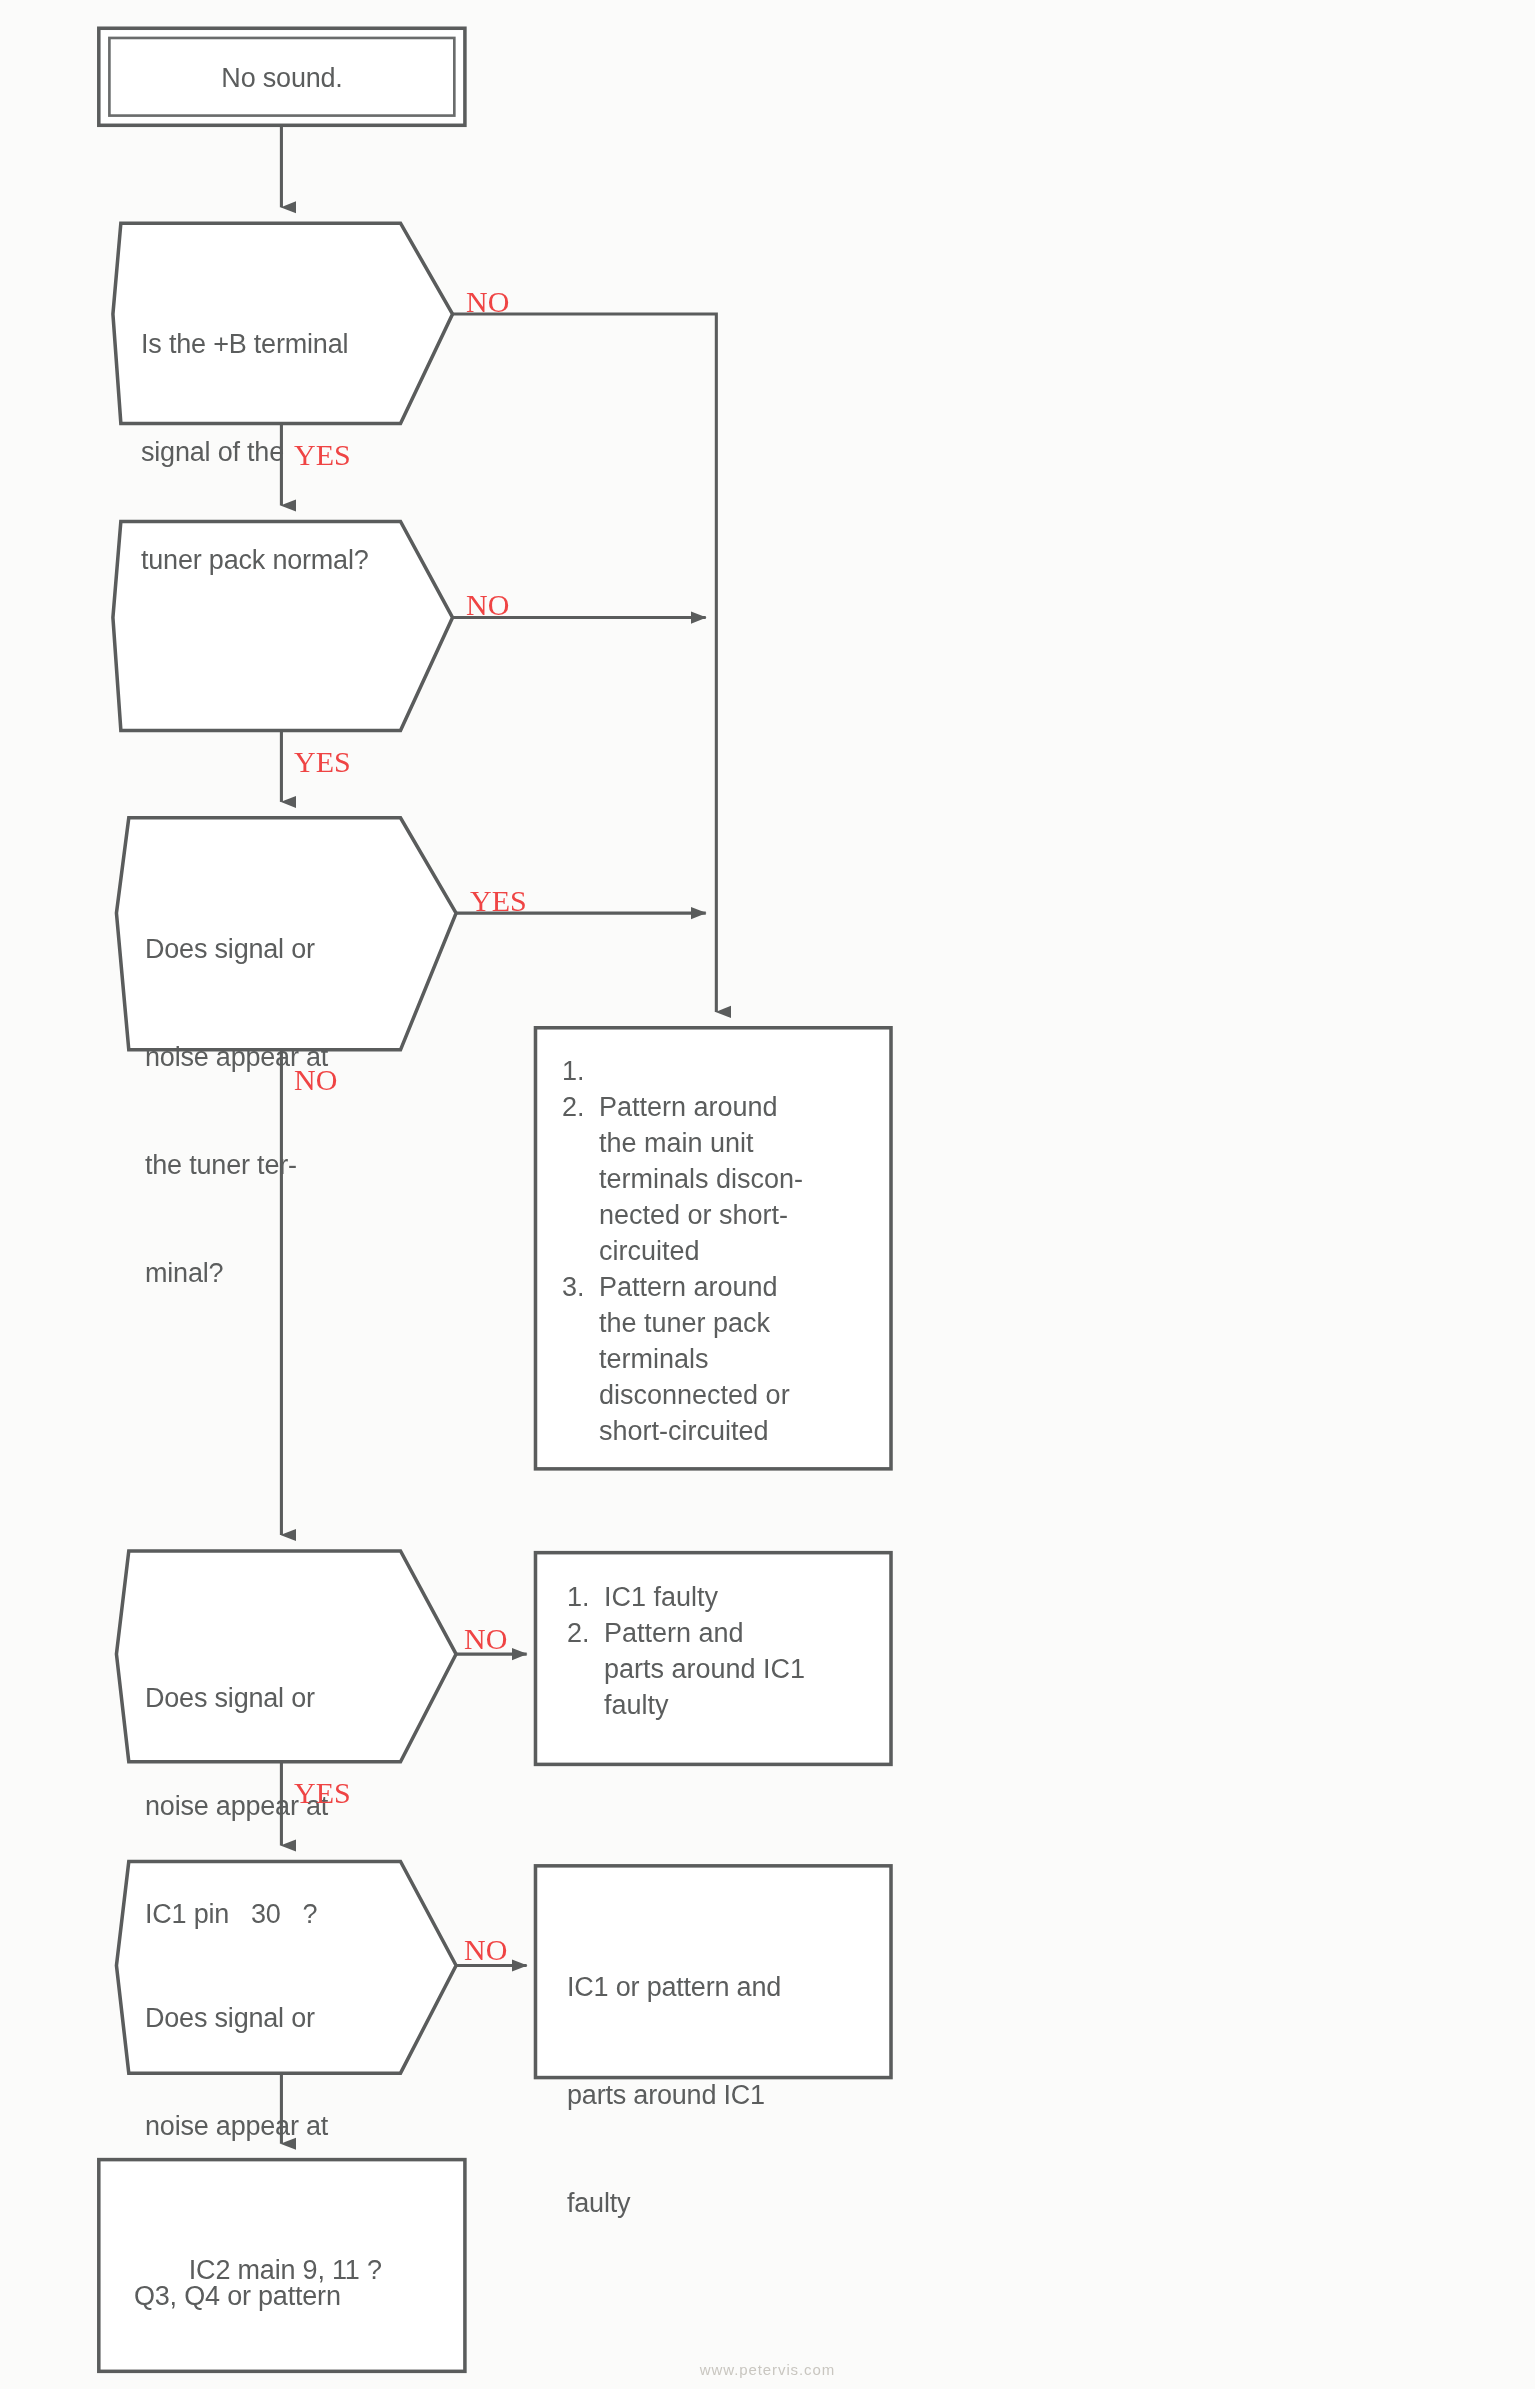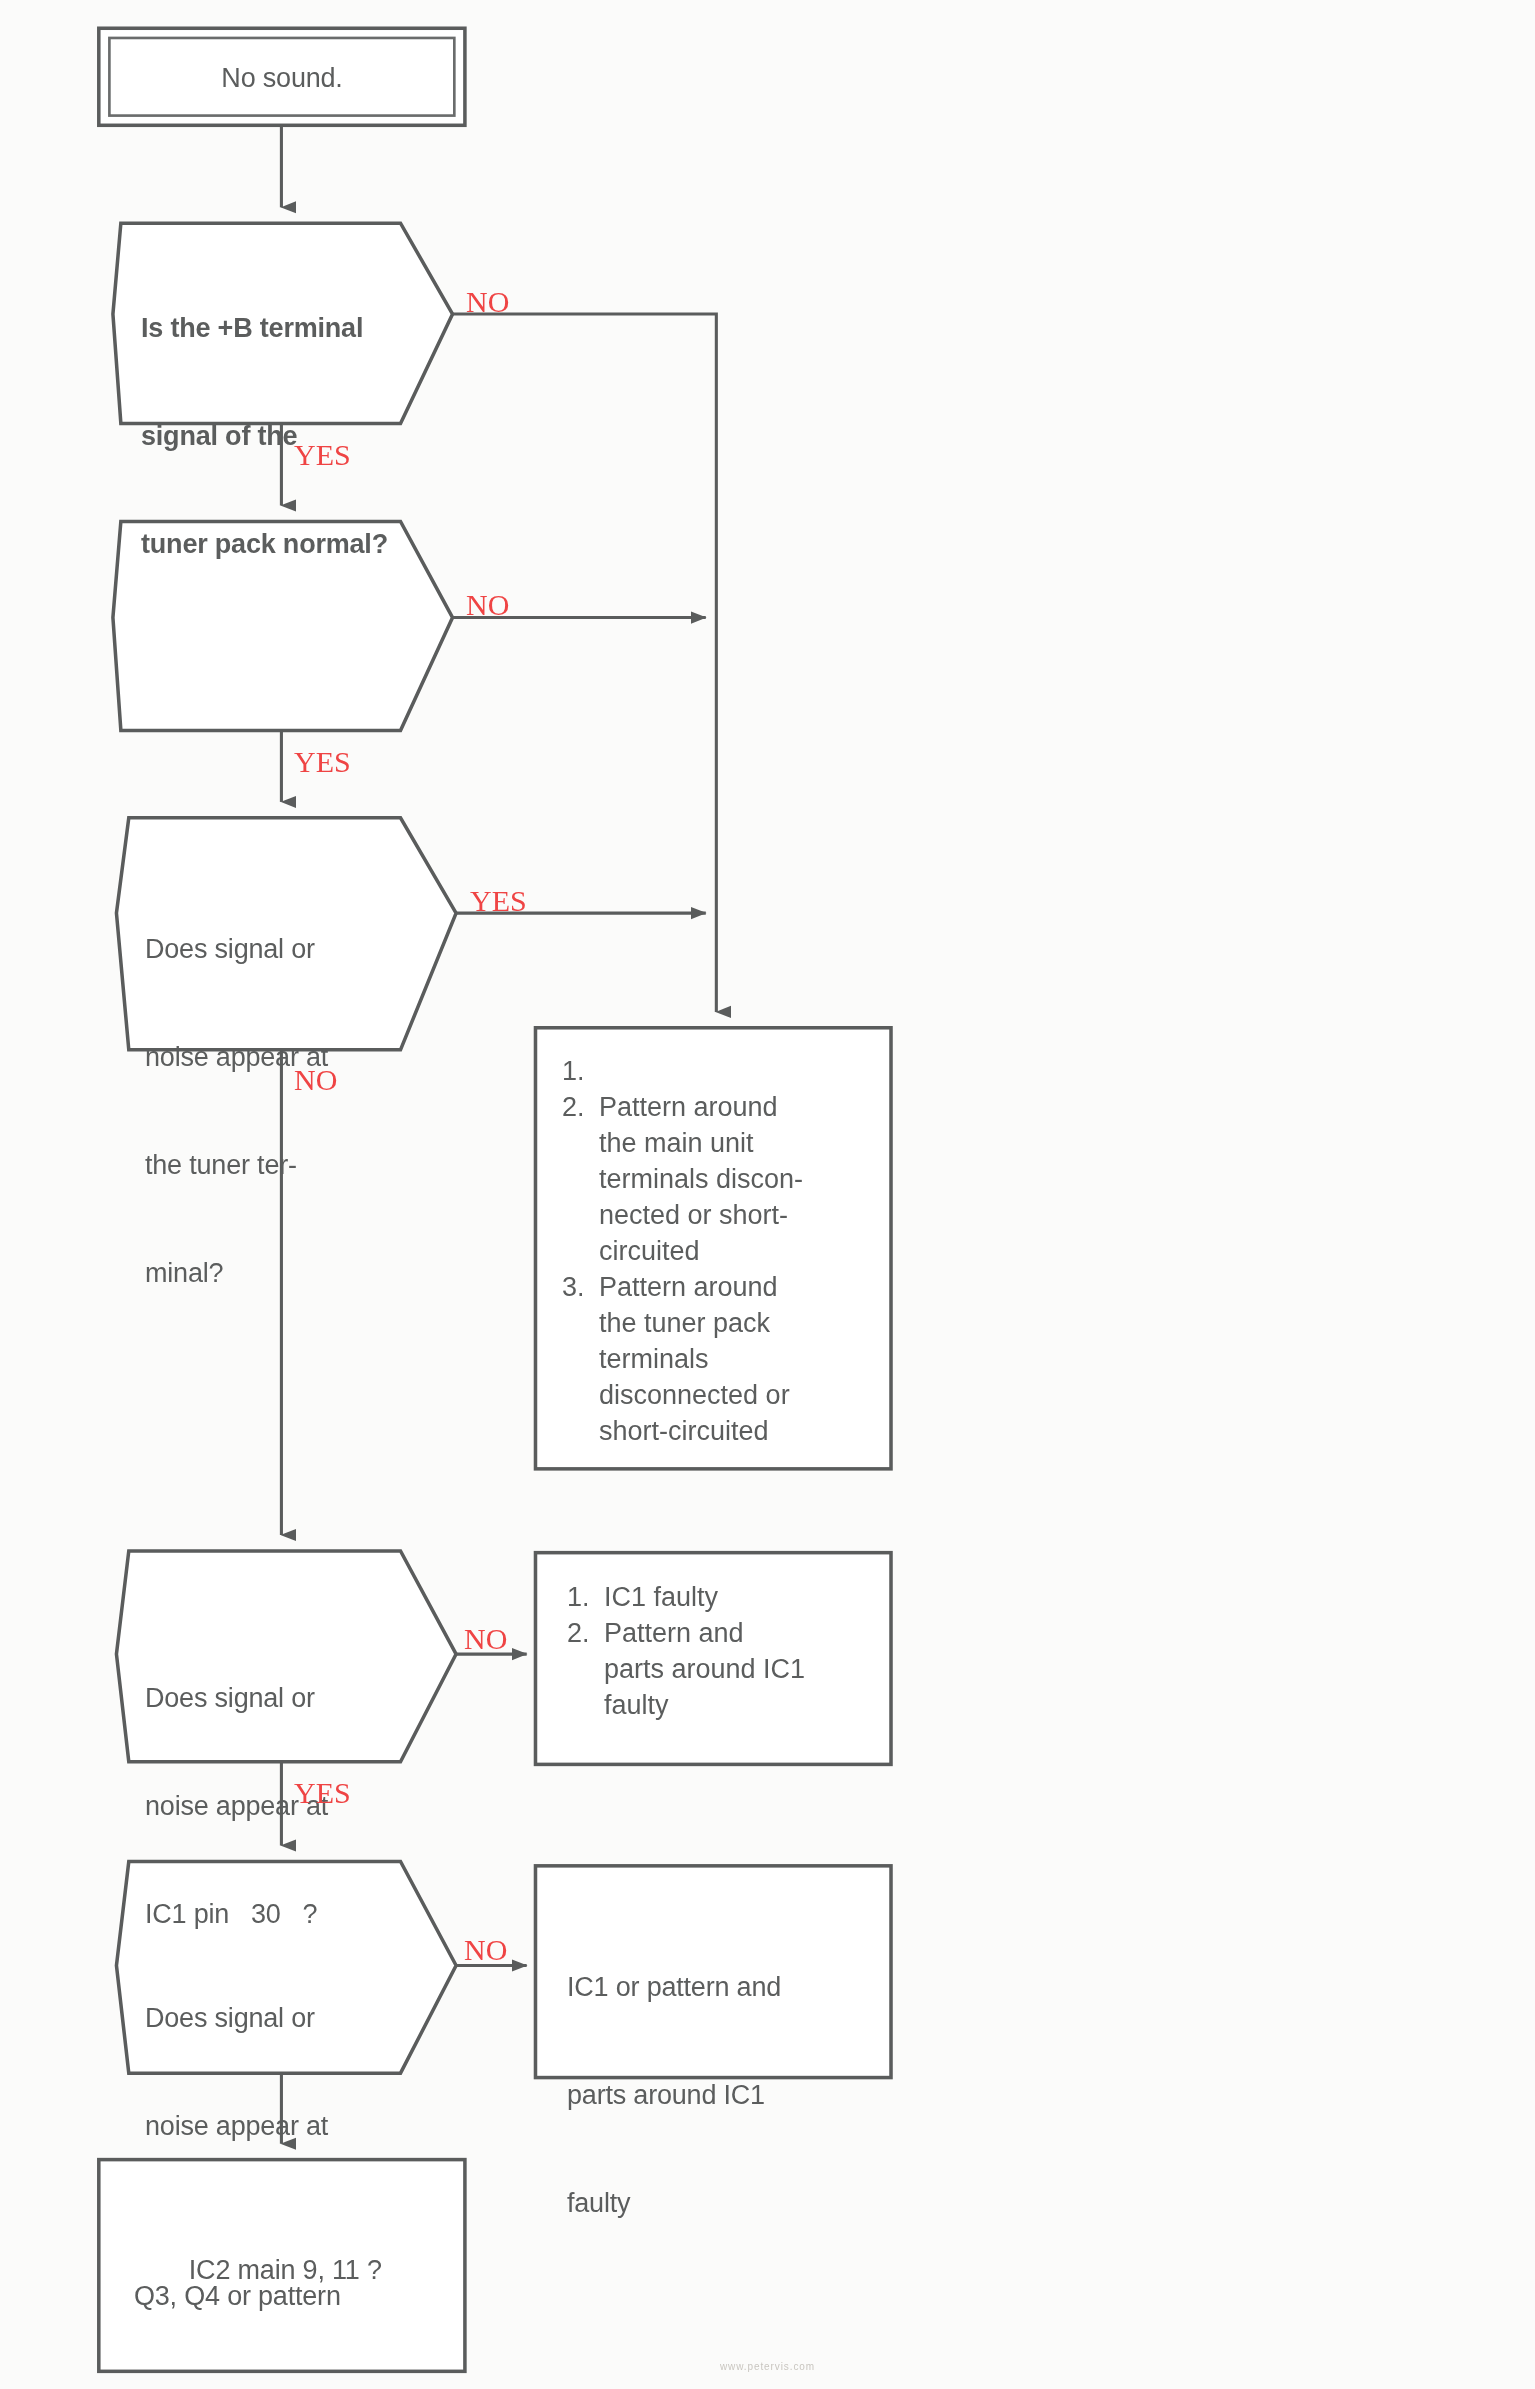--- a/index.html
+++ b/index.html
@@ -85,21 +85,21 @@
   .small-pins {
     font-size: 27px;
   }
   .watermark {
     position: absolute;
     left: 0;
     width: 1535px;
     text-align: center;
     color: #c9c6c0;
     font-family: "Liberation Sans", sans-serif;
-    font-size: 10px;
+    font-size: 15px;
     letter-spacing: 0.9px;
   }
 </style>
 </head>
 <body>
 
 <div id="flow-root">
 
   <svg class="flow-layer" viewBox="0 0 1740 2708">
     <defs>
@@ -152,21 +152,21 @@
 
     <path class="conn" d="M319,1997 L319,2092" marker-end="url(#arrowDown)"></path>
 
     <path class="conn" d="M517,2228 L597,2228" marker-end="url(#arrowRight)"></path>
 
     <path class="conn" d="M319,2350 L319,2430" marker-end="url(#arrowDown)"></path>
   </svg>
 
   <div class="node-text centered" style="left:99px; top:60px; width:366px;">No sound.</div>
 
-  <div class="node-text" style="left:141px; top:238px;font-weight:bold;">
+  <div class="node-text" style="left:141px; top:254px;">
     <div>Is the +B terminal</div>
     <div>signal of the</div>
     <div>tuner pack normal?</div>
   </div>
   <div class="branch-label" style="left:466px; top:287px;">NO</div>
   <div class="branch-label" style="left:294px; top:440px;">YES</div>
 
   <div class="branch-label" style="left:466px; top:590px;">NO</div>
   <div class="branch-label" style="left:294px; top:747px;">YES</div>
 

